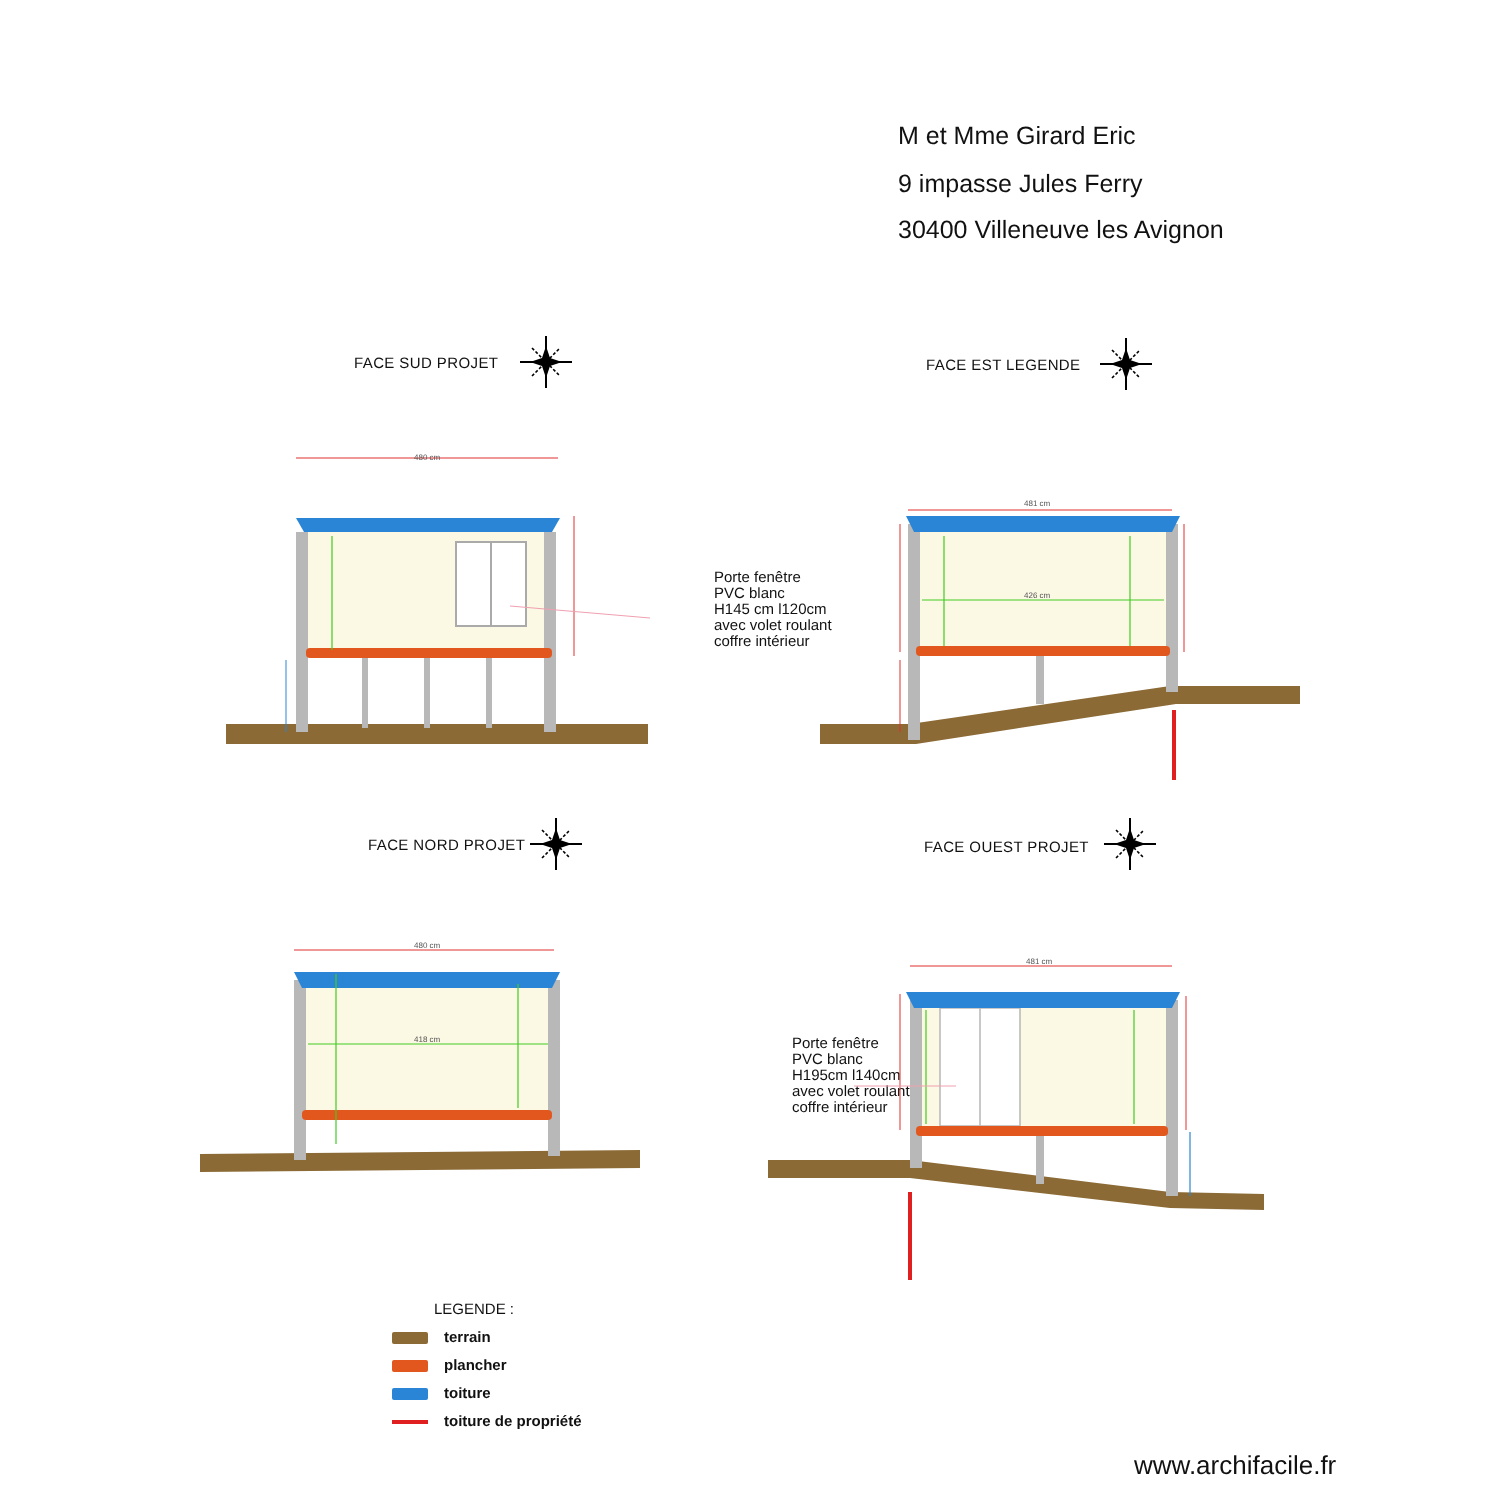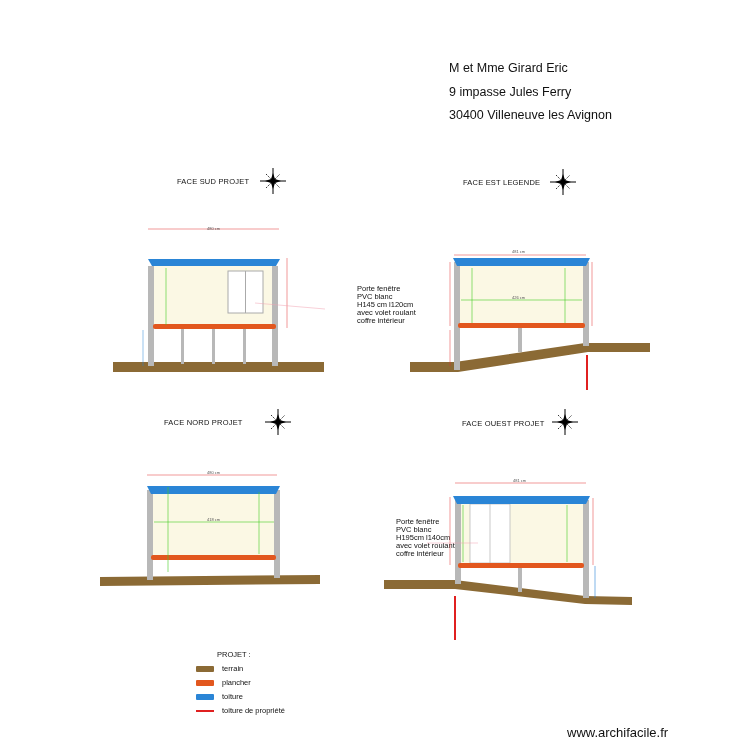--- a/index.html
+++ b/index.html
@@ -1,37 +1,37 @@
 <!DOCTYPE html>
 <html><head>
 <meta charset="utf-8">
 <style>
   html,body{margin:0;padding:0;background:#fff;}
   body{width:750px;height:750px;position:relative;overflow:hidden;font-family:"Liberation Sans",sans-serif;color:#111;}
   .addr{position:absolute;left:449px;font-size:12.5px;margin-top:34px;}
   .facetitle{position:absolute;font-size:7.5px;letter-spacing:0.2px;}
   .note{position:absolute;font-size:7.5px;line-height:8px;margin-left:29px;}
   .legend-title{position:absolute;left:217px;top:650px;font-size:7.5px;}
-  .legend-row{position:absolute;left:196px;font-size:7.5px;display:flex;align-items:center;}
+  .legend-row{position:absolute;left:196px;font-size:7.5px;display:flex;align-items:center;font-weight:bold;}
   .swatch{width:18px;height:6px;border-radius:1px;margin-right:8px;}
   .swatch.line{height:2px;border-radius:0;}
   .footer{position:absolute;left:567px;top:725px;font-size:13px;text-align:right;}
   svg{position:absolute;left:0;top:0;}
   .dim{font-size:4px;fill:#555;font-family:"Liberation Sans",sans-serif;}
 </style>
 </head>
 <body>
 
 <div class="addr" style="top:27px">M et Mme Girard Eric</div>
 <div class="addr" style="top:51px">9 impasse Jules Ferry</div>
 <div class="addr" style="top:74px">30400 Villeneuve les Avignon</div>
 
 <div class="facetitle" style="left:177px;top:177px">FACE SUD PROJET</div>
 <div class="facetitle" style="left:463px;top:178px">FACE EST LEGENDE</div>
-<div class="facetitle" style="left:164px;top:418px">FACE NORD PROJET</div>
+<div class="facetitle" style="left:184px;top:418px">FACE NORD PROJET</div>
 <div class="facetitle" style="left:462px;top:419px">FACE OUEST PROJET</div>
 
 <div class="note" style="left:328px;top:285px">
   <div>Porte fenêtre</div>
   <div>PVC blanc</div>
   <div>H145 cm l120cm</div>
   <div>avec volet roulant</div>
   <div>coffre intérieur</div>
 </div>
 <div class="note" style="left:367px;top:518px">
@@ -133,21 +133,21 @@
     <line x1="593" y1="498" x2="593" y2="565" stroke="#e03030" stroke-width="0.5"></line>
     <line x1="463" y1="505" x2="463" y2="562" stroke="#44cc22" stroke-width="0.6"></line>
     <line x1="567" y1="505" x2="567" y2="562" stroke="#44cc22" stroke-width="0.6"></line>
     <line x1="595" y1="566" x2="595" y2="598" stroke="#2a85d6" stroke-width="0.6"></line>
     <line x1="427" y1="543" x2="478" y2="543" stroke="#f0a0b0" stroke-width="0.5"></line>
     <line x1="455" y1="596" x2="455" y2="640" stroke="#e02020" stroke-width="2"></line>
     <text class="dim" x="513" y="482">481 cm</text>
   </g>
 </svg>
 
-<div class="legend-title">PROJET :</div>
+<div class="legend-title">LEGENDE :</div>
 <div class="legend-row" style="top:664px">
   <span class="swatch" style="background:#8b6a35"></span>
   <span>terrain</span>
 </div>
 <div class="legend-row" style="top:678px">
   <span class="swatch" style="background:#e2571e"></span>
   <span>plancher</span>
 </div>
 <div class="legend-row" style="top:692px">
   <span class="swatch" style="background:#2a85d6"></span>

